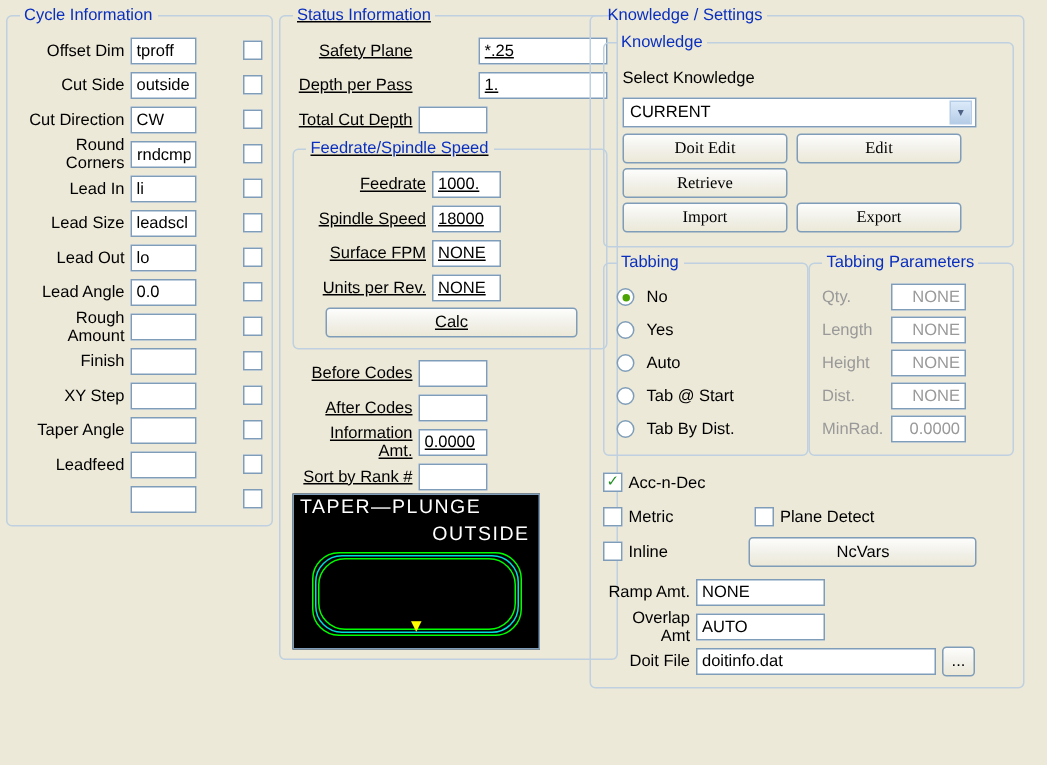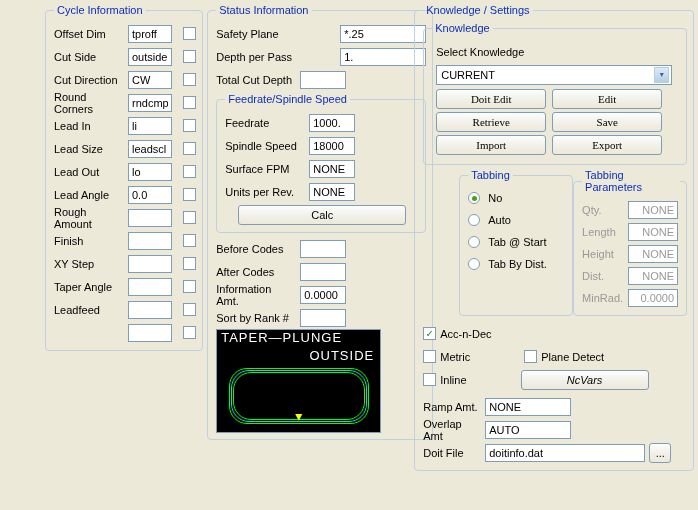--- a/index.html
+++ b/index.html
@@ -7,37 +7,37 @@
     font-family: Tahoma, "MS Sans Serif", sans-serif;
     font-size: 11px;
     background: #ece9d8;
     width: 698px;
     height: 510px;
     overflow: hidden;
     color: #000;
   }
   .container { display: flex; padding: 4px; gap: 4px; }
   .col { display: flex; flex-direction: column; gap: 2px; }
-  .col1 { width: 164px; margin-left: 41px; }
-  .col2 { width: 203px; }
+  .col1 { width: 178px; }
+  .col2 { width: 203px; text-decoration: underline; }
   .col3 { width: 290px; }
   fieldset {
     border: 1px solid #bfd0e0;
     border-radius: 4px;
     padding: 6px 6px 6px 8px;
     margin-bottom: 4px;
   }
   legend { color: #0a2fbf; padding: 0 3px; font-size: 11px; }
   .row {
     display: flex;
     align-items: center;
     height: 23px;
     gap: 4px;
   }
-  .row label { flex: 0 0 auto; }
+  .row label { flex: 0 0 auto; text-align: right; }
   .lbl1 { width: 70px; }
   .lbl2 { width: 80px; }
   .lblk { width: 58px; }
   input[type="text"] {
     border: 1px solid #7f9db9;
     height: 18px;
     padding: 0 3px;
     font-size: 11px;
     background: #fff;
     font-family: inherit;
@@ -63,21 +63,21 @@
     border-radius: 3px;
     height: 20px;
     font-size: 11px;
     font-family: inherit;
     cursor: default;
     padding: 0 4px;
   }
   .btn-wide { width: 168px; }
   .btn-half { width: 110px; }
   .btn-sm { width: 22px; }
-  .btn-nc { width: 128px; font-style: italic; }
+  .btn-nc { width: 152px; }
   .radiogrp .row { height: 22px; }
   .radio {
     width: 12px; height: 12px;
     border: 1px solid #7f9db9;
     border-radius: 50%;
     background: #fff;
     display: inline-flex;
     align-items: center;
     justify-content: center;
     margin-right: 4px;
@@ -116,21 +116,21 @@
     position: absolute;
     border: 1px solid;
     border-radius: 18px;
   }
   .s-out { border-color: #00ff00; top: 38px; left: 12px; width: 140px; height: 56px; }
   .s-mid { border-color: #00dddd; top: 40px; left: 14px; width: 136px; height: 52px; }
   .s-in { border-color: #00ff00; top: 42px; left: 16px; width: 132px; height: 48px; }
   .plunge { position: absolute; left: 78px; top: 78px; color: #ffff00; font-size: 14px; }
   .btnrow { display: flex; gap: 6px; margin: 3px 0 3px 4px; font-family: Liberation Serif, serif; }
   .ksection > .row { margin-left: 4px; }
-  .tabbing-wrap { display: flex; gap: 0; margin-left: 36px; }
+  .tabbing-wrap { display: flex; gap: 0; }
   .tabbing-wrap fieldset { flex: 1; }
   .tprow { display: flex; align-items: center; height: 22px; gap: 4px; }
   .tplbl { width: 42px; }
   .inp-tp { width: 50px; text-align: right; }
   .chkline { display: inline-flex; align-items: center; gap: 4px; margin-right: 10px; }
   .sortbox {
     width: 46px; height: 18px;
     border: 1px solid #7f9db9;
     background: #fff;
   }
@@ -309,34 +309,37 @@
             <span>CURRENT</span>
             <span class="arrow">▾</span>
           </div>
         </div>
         <div class="btnrow">
           <button class="btn btn-half">Doit Edit</button>
           <button class="btn btn-half">Edit</button>
         </div>
         <div class="btnrow">
           <button class="btn btn-half">Retrieve</button>
-          <button class="btn btn-half">Save</button>
         </div>
         <div class="btnrow">
           <button class="btn btn-half">Import</button>
           <button class="btn btn-half">Export</button>
         </div>
       </fieldset>
 
       <div class="tabbing-wrap">
         <fieldset class="radiogrp">
           <legend>Tabbing</legend>
           <div class="row">
               <span class="radio checked"></span>
               <span>No</span>
+            </div>
+          <div class="row">
+              <span class="radio"></span>
+              <span>Yes</span>
             </div>
           <div class="row">
               <span class="radio"></span>
               <span>Auto</span>
             </div>
           <div class="row">
               <span class="radio"></span>
               <span>Tab @ Start</span>
             </div>
           <div class="row">

